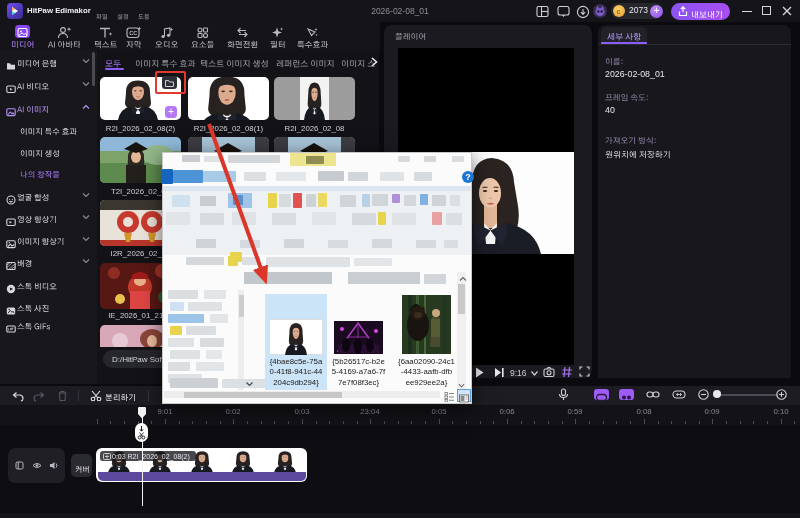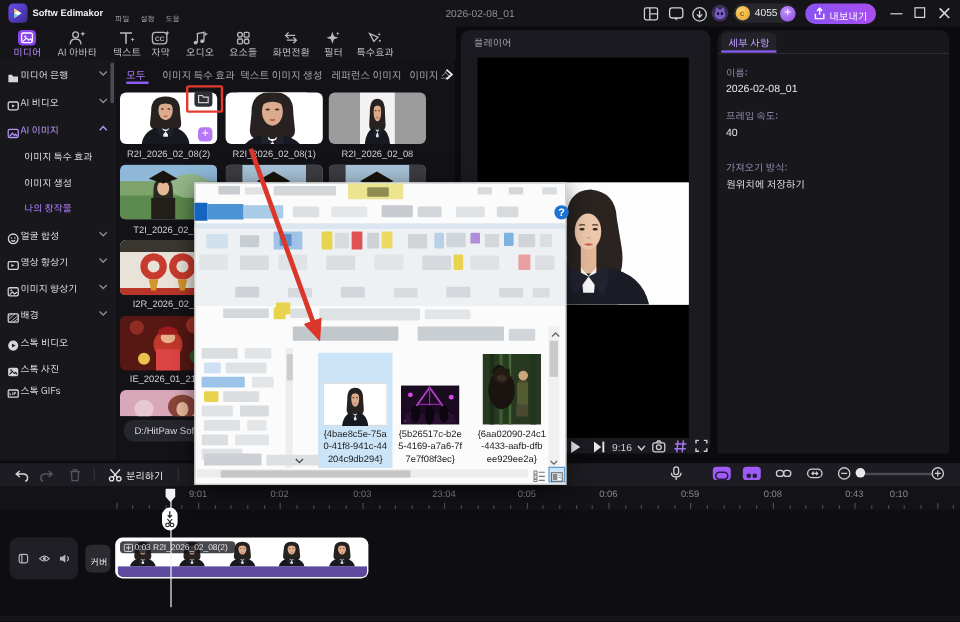--- a/index.html
+++ b/index.html
@@ -6,21 +6,21 @@
 .abs{position:absolute;}
 body{position:relative;}
 </style></head><body>
 <div class="abs" style="left:0;top:0;width:800px;height:22px;background:#141419;"></div>
 <div class="abs" style="left:7px;top:3px;width:16px;height:16px;border-radius:4px;background:linear-gradient(135deg,#6d4df0,#3b2b8f);">
 <svg width="16" height="16" viewBox="0 0 16 16">
       <path d="M5 4 L11 8 L5 12 Z" fill="#fff"></path>
       <path d="M5 4 L8 6 L5 8 Z" fill="#ffb74d"></path>
       <path d="M5 8 L8 10 L5 12 Z" fill="#4dd0e1"></path>
     </svg></div>
-<div class="abs" style="left:27px;top:6px;font-size:7.8px;font-weight:bold;color:#f2f2f5;">Softw Edimakor</div>
+<div class="abs" style="left:27px;top:6px;font-size:7.8px;font-weight:bold;color:#f2f2f5;">HitPaw Edimakor</div>
 <div class="abs" style="left:96.0px;top:7.5px;"><svg width="11.7" height="7.5" viewBox="0 0 11.7 7.5">
       <path transform="translate(0.00,4.80) scale(0.00586,-0.00586)" d="M717 -90V836H811V455H962V365H811V-90ZM45 88V172H174V662H66V747H644V662H533V179Q607 183 668 189V109Q473 88 220 88ZM265 172 327 173Q340 173 386.5 174.0Q433 175 442 175V662H265Z" fill="#9a9aa2"></path>
       <path transform="translate(5.84,4.80) scale(0.00586,-0.00586)" d="M227 -76V167H780V256H221V335H874V96H321V3H898V-76ZM779 376V836H873V376ZM101 618Q101 709 170.5 764.0Q240 819 348 819Q454 819 524.5 764.0Q595 709 595 618Q595 527 525.0 471.5Q455 416 348 416Q239 416 170.0 471.0Q101 526 101 618ZM197 618Q197 562 239.5 526.0Q282 490 348 490Q414 490 456.5 526.0Q499 562 499 618Q499 673 456.5 709.0Q414 745 348 745Q284 745 240.5 708.5Q197 672 197 618Z" fill="#9a9aa2"></path>
     </svg></div>
 <div class="abs" style="left:117.0px;top:7.5px;"><svg width="11.7" height="7.5" viewBox="0 0 11.7 7.5">
       <path transform="translate(0.00,4.80) scale(0.00586,-0.00586)" d="M224 -76V173H780V266H218V347H873V101H318V4H897V-76ZM568 588V671H779V836H873V377H779V588ZM42 437Q89 458 130.5 485.0Q172 512 215.0 550.5Q258 589 283.0 640.0Q308 691 308 747V822H400V749Q400 698 424.0 650.0Q448 602 487.0 565.5Q526 529 565.0 502.5Q604 476 645 457L592 392Q532 417 459.5 475.5Q387 534 355 592Q322 529 247.5 468.0Q173 407 97 372Z" fill="#9a9aa2"></path>
       <path transform="translate(5.84,4.80) scale(0.00586,-0.00586)" d="M209 89Q209 172 301.5 218.0Q394 264 548 264Q703 264 796.5 218.5Q890 173 890 89Q890 7 795.5 -39.5Q701 -86 548 -85Q393 -84 301.0 -38.5Q209 7 209 89ZM311 89Q311 43 373.5 18.5Q436 -6 548 -6Q655 -6 721.5 19.5Q788 45 788 89Q788 136 723.0 160.5Q658 185 548 185Q437 185 374.0 160.0Q311 135 311 89ZM580 519V603H775V836H869V265H775V519ZM59 344Q101 362 140.5 386.0Q180 410 222.5 444.5Q265 479 292.0 525.5Q319 572 321 622V704H111V785H625V704H423V624Q424 580 450.0 538.5Q476 497 516.0 465.5Q556 434 590.5 413.0Q625 392 659 377L607 314Q546 340 477.0 390.5Q408 441 373 494Q342 436 265.5 373.0Q189 310 113 279Z" fill="#9a9aa2"></path>
     </svg></div>
 <div class="abs" style="left:138.0px;top:7.5px;"><svg width="11.7" height="7.5" viewBox="0 0 11.7 7.5">
       <path transform="translate(0.00,4.80) scale(0.00586,-0.00586)" d="M43 14V96H449V363H545V96H947V14ZM179 324V766H829V683H273V406H834V324Z" fill="#9a9aa2"></path>
@@ -45,21 +45,21 @@
       <path d="M3 5 L4.5 2 L6 4.5 Z" fill="#8b6ad6"></path>
       <path d="M11 5 L9.5 2 L8 4.5 Z" fill="#8b6ad6"></path>
       <ellipse cx="7" cy="8" rx="4.5" ry="4" fill="#7a5cc8"></ellipse>
       <ellipse cx="5.4" cy="7.5" rx="1" ry="1.2" fill="#1a1022"></ellipse>
       <ellipse cx="8.6" cy="7.5" rx="1" ry="1.2" fill="#1a1022"></ellipse>
     </svg></div>
 <div class="abs" style="left:611px;top:3px;width:52px;height:16px;border-radius:8px;background:#26262d;"></div>
 <div class="abs" style="left:613px;top:5px;width:12px;height:12px;border-radius:50%;background:radial-gradient(circle at 40% 35%,#ffd469,#e09a2e);">
     <div style="position:absolute;left:3.5px;top:2.5px;font-size:7px;color:#9c6410;font-weight:bold;">c</div>
   </div>
-<div class="abs" style="left:629px;top:5px;font-size:8.5px;color:#e8e8ec;">4055</div>
+<div class="abs" style="left:629px;top:5px;font-size:8.5px;color:#e8e8ec;">2073</div>
 <div class="abs" style="left:650px;top:4.5px;width:13px;height:13px;border-radius:50%;background:radial-gradient(circle at 35% 30%,#c08cf8,#8b4fe8);color:#fff;font-size:10px;line-height:12px;text-align:center;">+</div>
 <div class="abs" style="left:671px;top:3px;width:59px;height:17px;border-radius:9px;background:linear-gradient(90deg,#8a53f3,#a94ef0);"></div>
 <svg class="abs" style="left:678px;top:6px;" width="10" height="11" viewBox="0 0 10 11">
     <path d="M5 1 L5 6.2 M2.8 3.2 L5 0.8 L7.2 3.2" stroke="#fff" stroke-width="1.2" fill="none"></path>
     <path d="M1.5 5.5 L1.5 9.5 L8.5 9.5 L8.5 5.5" stroke="#fff" stroke-width="1.2" fill="none"></path>
   </svg>
 <div class="abs" style="left:691.0px;top:7.0px;"><svg width="31.9" height="10.2" viewBox="0 0 31.9 10.2">
       <path transform="translate(0.00,6.56) scale(0.00801,-0.00801)" d="M549 -49V810H634V461H777V836H867V-90H777V372H634V-49ZM126 120V756H219V204H235Q333 204 507 229V149Q421 135 312.5 127.5Q204 120 154 120Z" fill="#ffffff"></path>
       <path transform="translate(7.98,6.56) scale(0.00801,-0.00801)" d="M43 14V96H448V332H545V96H947V14ZM178 281V782H271V614H724V782H818V281ZM271 363H724V535H271Z" fill="#ffffff"></path>
       <path transform="translate(15.95,6.56) scale(0.00801,-0.00801)" d="M549 -49V810H634V461H777V836H867V-90H777V372H634V-49ZM126 120V756H219V204H235Q333 204 507 229V149Q421 135 312.5 127.5Q204 120 154 120Z" fill="#ffffff"></path>
@@ -626,22 +626,22 @@
   </svg>
 <div class="abs" style="left:0;top:405px;width:800px;height:20px;background:#121217;"></div>
 <div class="abs" style="left:150px;top:407px;width:30px;text-align:center;font-size:7.8px;color:#878790;">9:01</div>
 <div class="abs" style="left:218px;top:407px;width:30px;text-align:center;font-size:7.8px;color:#878790;">0:02</div>
 <div class="abs" style="left:287px;top:407px;width:30px;text-align:center;font-size:7.8px;color:#878790;">0:03</div>
 <div class="abs" style="left:355px;top:407px;width:30px;text-align:center;font-size:7.8px;color:#878790;">23:04</div>
 <div class="abs" style="left:424px;top:407px;width:30px;text-align:center;font-size:7.8px;color:#878790;">0:05</div>
 <div class="abs" style="left:492px;top:407px;width:30px;text-align:center;font-size:7.8px;color:#878790;">0:06</div>
 <div class="abs" style="left:560px;top:407px;width:30px;text-align:center;font-size:7.8px;color:#878790;">0:59</div>
 <div class="abs" style="left:629px;top:407px;width:30px;text-align:center;font-size:7.8px;color:#878790;">0:08</div>
-<div class="abs" style="left:697px;top:407px;width:30px;text-align:center;font-size:7.8px;color:#878790;">0:43</div>
-<div class="abs" style="left:734px;top:407px;width:30px;text-align:center;font-size:7.8px;color:#878790;">0:10</div>
+<div class="abs" style="left:697px;top:407px;width:30px;text-align:center;font-size:7.8px;color:#878790;">0:09</div>
+<div class="abs" style="left:766px;top:407px;width:30px;text-align:center;font-size:7.8px;color:#878790;">0:10</div>
 <div class="abs" style="left:96.6px;top:419px;width:1px;height:5px;background:#4a4a52;"></div>
 <div class="abs" style="left:110.3px;top:421px;width:1px;height:3px;background:#4a4a52;"></div>
 <div class="abs" style="left:124.0px;top:421px;width:1px;height:3px;background:#4a4a52;"></div>
 <div class="abs" style="left:137.6px;top:421px;width:1px;height:3px;background:#4a4a52;"></div>
 <div class="abs" style="left:151.3px;top:421px;width:1px;height:3px;background:#4a4a52;"></div>
 <div class="abs" style="left:165.0px;top:419px;width:1px;height:5px;background:#4a4a52;"></div>
 <div class="abs" style="left:178.7px;top:421px;width:1px;height:3px;background:#4a4a52;"></div>
 <div class="abs" style="left:192.4px;top:421px;width:1px;height:3px;background:#4a4a52;"></div>
 <div class="abs" style="left:206.0px;top:421px;width:1px;height:3px;background:#4a4a52;"></div>
 <div class="abs" style="left:219.7px;top:421px;width:1px;height:3px;background:#4a4a52;"></div>

